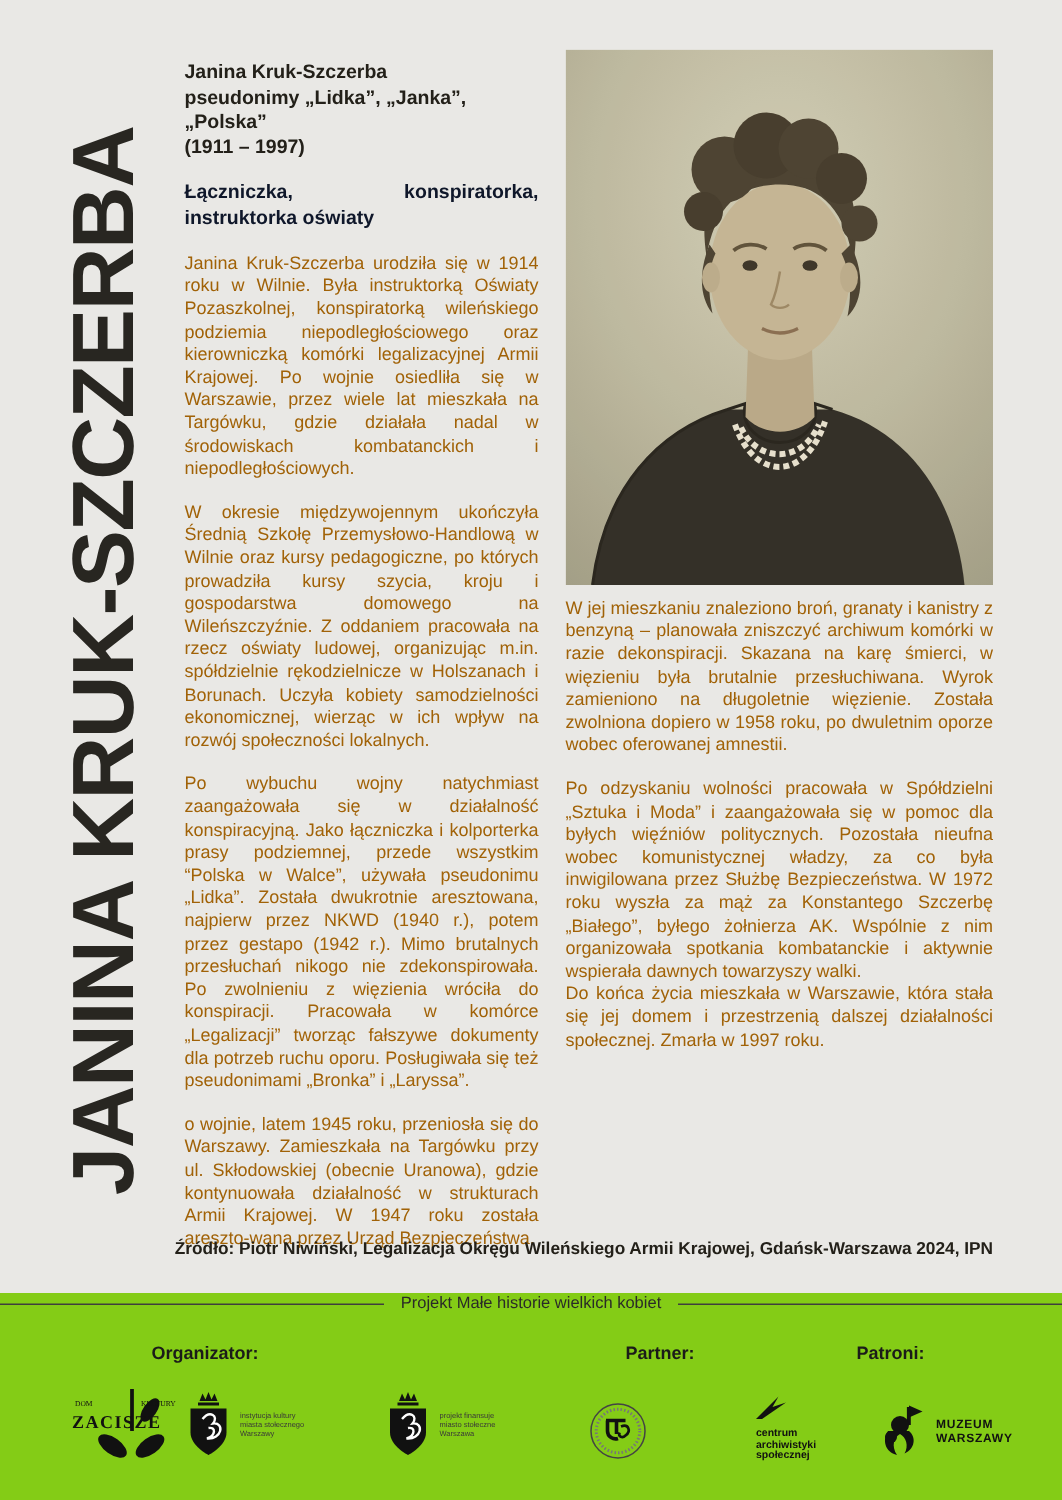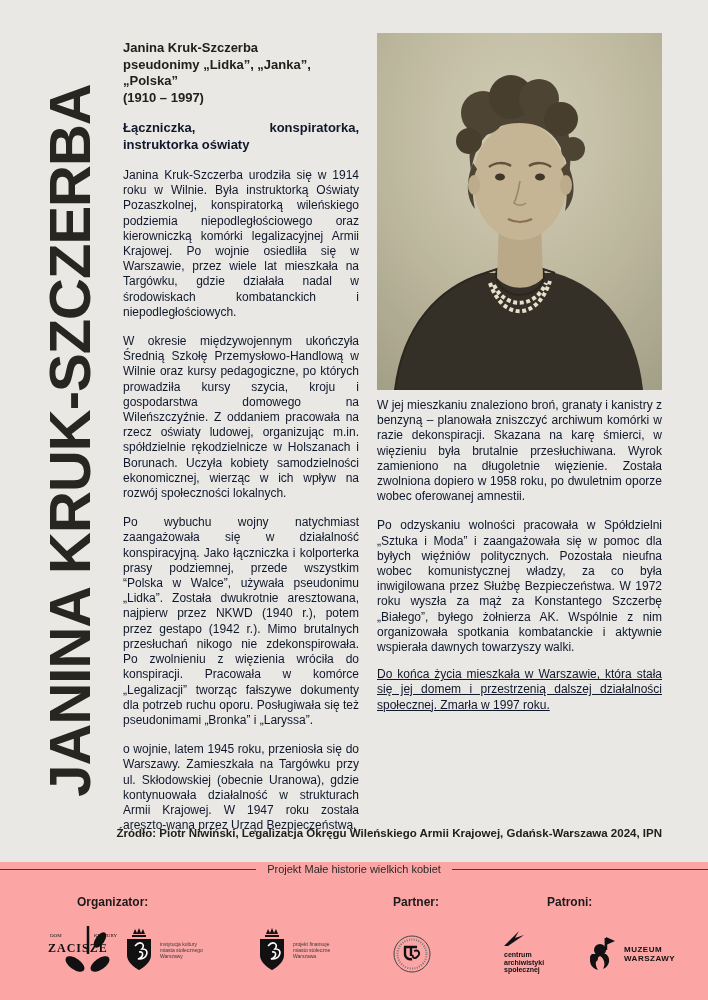--- a/index.html
+++ b/index.html
@@ -15,38 +15,38 @@
                   font-size:58px;font-weight:bold;letter-spacing:-1px;color:#282621;}
 
   
   .col-left{position:absolute;left:123px;top:40px;width:236px;}
   .col-right{position:absolute;left:377px;top:33px;width:285px;}
 
   .head div{font-size:13px;font-weight:bold;line-height:16.5px;color:#232019;}
   .subtitle{font-size:13px;font-weight:bold;line-height:16.5px;color:#0f172a;
             margin-top:14px;text-align:justify;}
   .col-left p,.col-right p{font-size:12px;line-height:15.2px;margin:0 0 14px 0;
-            text-align:justify;color:#0f172a;}
+            text-align:justify;color:#a16207;}
   .col-left p.first{margin-top:15px;}
   .col-right p.joined{margin-bottom:0;}
-  .col-right p.nogap{margin-top:12px;text-decoration:underline;}
+  .col-right p.nogap{margin-top:0;}
 
   .photo{width:285px;height:357px;margin-bottom:8px;overflow:hidden;}
   .photo svg{display:block;}
 
   .source{position:absolute;left:100px;top:827px;width:562px;text-align:right;
           font-size:11.5px;font-weight:bold;color:#232019;}
 
   
-  .footer{position:absolute;left:0;top:862px;width:708px;height:138px;background:#fca5a5;}
+  .footer{position:absolute;left:0;top:862px;width:708px;height:138px;background:#84cc16;}
   .divider-row{position:absolute;left:0;top:1px;width:708px;display:flex;align-items:center;}
   .divider-row .rule{flex:1;height:0;border-top:1.5px solid #3f3f3d;}
   .divider-text{padding:0 11px;font-size:11px;color:#2a2a28;white-space:nowrap;}
 
-  .lbl{position:absolute;top:33px;font-size:12px;font-weight:bold;color:#1b1b19;}
+  .lbl{position:absolute;top:33px;font-size:12px;font-weight:bold;color:#1b1b19;margin-left:24px;}
   .lbl.org{left:77px;} .lbl.par{left:393px;} .lbl.pat{left:547px;}
 
   .logos{position:absolute;left:0;top:0;width:562px;height:138px;}
   .logo{position:absolute;}
   .crest-text{font-size:5px;line-height:6px;color:#3a3a38;}
   .cas-text{font-size:7px;line-height:7.5px;font-weight:bold;color:#111;}
   .muz-text{font-size:8px;line-height:9px;font-weight:bold;letter-spacing:.5px;color:#111;}
 </style>
 </head>
 <body>
@@ -55,21 +55,21 @@
   <div class="content">
 
     <div class="vertical-title">
       <span>JANINA KRUK-SZCZERBA</span>
     </div>
 
     <div class="col-left">
       <div class="head">
         <div>Janina Kruk-Szczerba</div>
         <div>pseudonimy „Lidka”, „Janka”, „Polska”</div>
-        <div>(1910 – 1997)</div>
+        <div>(1911 – 1997)</div>
       </div>
       <div class="subtitle">Łączniczka, konspiratorka, instruktorka oświaty</div>
       <p class="first">Janina Kruk-Szczerba urodziła się w 1914 roku w Wilnie. Była instruktorką Oświaty Pozaszkolnej, konspiratorką wileńskiego podziemia niepodległościowego oraz kierowniczką komórki legalizacyjnej Armii Krajowej. Po wojnie osiedliła się w Warszawie, przez wiele lat mieszkała na Targówku, gdzie działała nadal w środowiskach kombatanckich i niepodległościowych.</p>
       <p>W okresie międzywojennym ukończyła Średnią Szkołę Przemysłowo-Handlową w Wilnie oraz kursy pedagogiczne, po których prowadziła kursy szycia, kroju i gospodarstwa domowego na Wileńszczyźnie. Z oddaniem pracowała na rzecz oświaty ludowej, organizując m.in. spółdzielnie rękodzielnicze w Holszanach i Borunach. Uczyła kobiety samodzielności ekonomicznej, wierząc w ich wpływ na rozwój społeczności lokalnych.</p>
       <p>Po wybuchu wojny natychmiast zaangażowała się w działalność konspiracyjną. Jako łączniczka i kolporterka prasy podziemnej, przede wszystkim “Polska w Walce”, używała pseudonimu „Lidka”. Została dwukrotnie aresztowana, najpierw przez NKWD (1940 r.), potem przez gestapo (1942 r.). Mimo brutalnych przesłuchań nikogo nie zdekonspirowała. Po zwolnieniu z więzienia wróciła do konspiracji. Pracowała w komórce „Legalizacji” tworząc fałszywe dokumenty dla potrzeb ruchu oporu. Posługiwała się też pseudonimami „Bronka” i „Laryssa”.</p>
       <p>o wojnie, latem 1945 roku, przeniosła się do Warszawy. Zamieszkała na Targówku przy ul. Skłodowskiej (obecnie Uranowa), gdzie kontynuowała działalność w strukturach Armii Krajowej. W 1947 roku została areszto-wana przez Urząd Bezpieczeństwa.</p>
     </div>
 
     <div class="col-right">
       <div class="photo">

